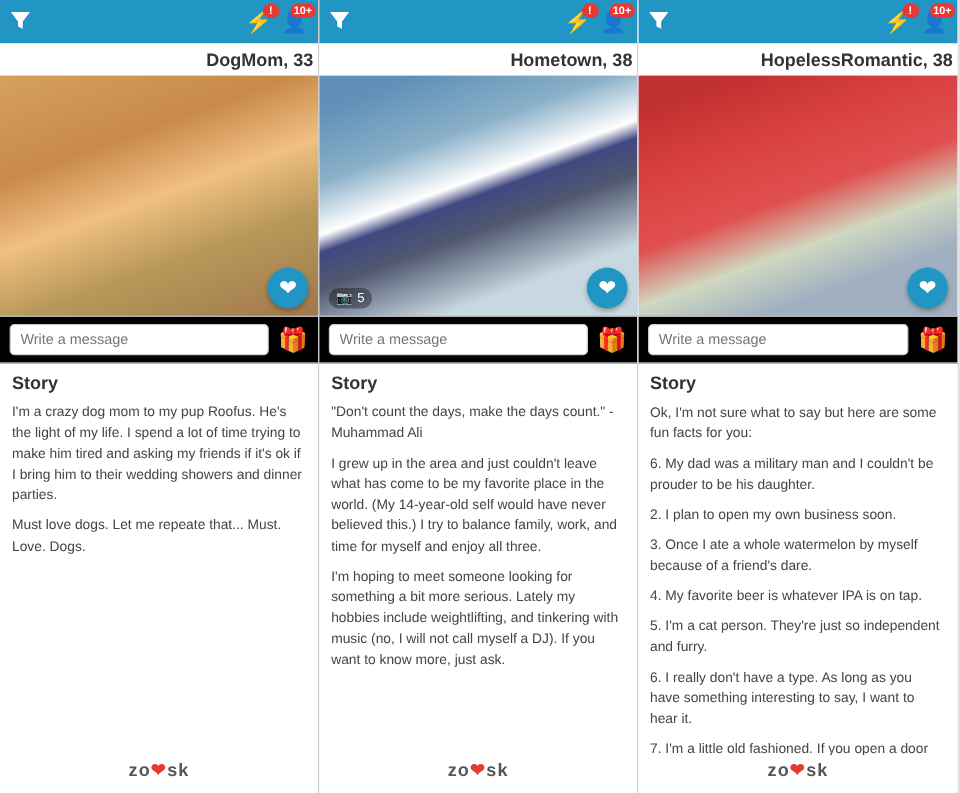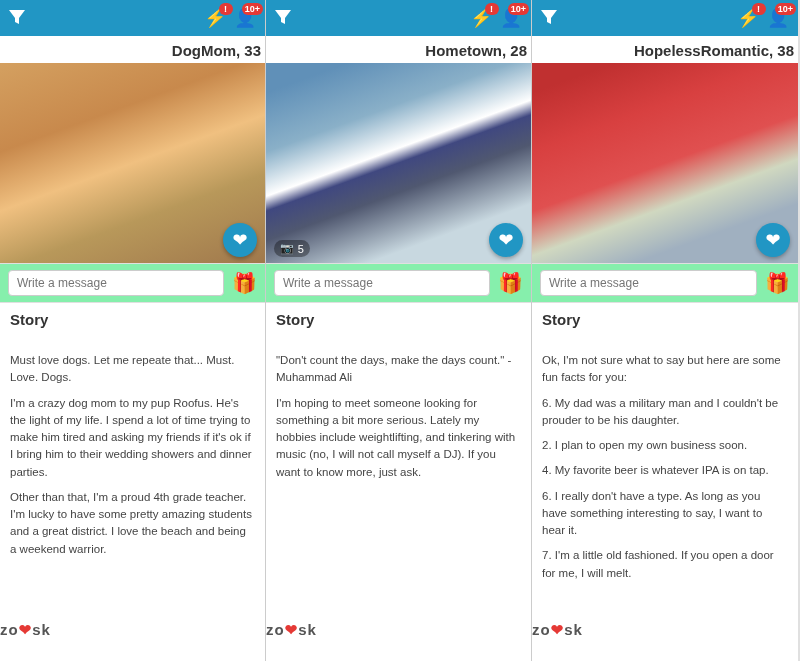--- a/index.html
+++ b/index.html
@@ -132,21 +132,21 @@
     }
 
     
     .message-area {
       display: flex;
       align-items: center;
       padding: 6px 8px;
       border-top: 1px solid #e0e0e0;
       border-bottom: 1px solid #e0e0e0;
       flex-shrink: 0;
-      background: #86efac;
+      background: #000000;
     }
     .message-input {
       flex: 1;
       border: 1px solid #ccc;
       border-radius: 4px;
       padding: 5px 8px;
       font-size: 12px;
       color: #999;
       outline: none;
     }
@@ -160,35 +160,35 @@
     
     .story-section {
       flex: 1;
       overflow-y: auto;
       padding: 8px 10px;
     }
     .story-title {
       font-size: 15px;
       font-weight: bold;
       color: #333;
-      margin-bottom: 24px;
+      margin-bottom: 8px;
     }
     .story-text {
       font-size: 11.5px;
       color: #444;
       line-height: 1.5;
     }
     .story-text p {
       margin-bottom: 8px;
     }
 
     
     .zoosk-logo {
-      text-align: left;
-      padding: 4px 0 22px 0;
+      text-align: center;
+      padding: 4px 0 10px 0;
       font-size: 15px;
       font-weight: bold;
       color: #555;
       flex-shrink: 0;
       letter-spacing: 1px;
     }
     .zoosk-heart {
       color: #e53935;
     }
   </style>
@@ -219,23 +219,22 @@
         <div class="heart-btn">❤</div>
       </div>
     </div>
     <div class="message-area">
       <input class="message-input" type="text" placeholder="Write a message" style="">
       <span class="gift-btn">🎁</span>
     </div>
     <div class="story-section">
       <div class="story-title">Story</div>
       <div class="story-text">
+        <p>I'm a crazy dog mom to my pup Roofus. He's the light of my life. I spend a lot of time trying to make him tired and asking my friends if it's ok if I bring him to their wedding showers and dinner parties.</p>
         <p>Must love dogs. Let me repeate that... Must. Love. Dogs.</p>
-        <p>I'm a crazy dog mom to my pup Roofus. He's the light of my life. I spend a lot of time trying to make him tired and asking my friends if it's ok if I bring him to their wedding showers and dinner parties.</p>
-        <p>Other than that, I'm a proud 4th grade teacher. I'm lucky to have some pretty amazing students and a great district. I love the beach and being a weekend warrior.</p>
       </div>
     </div>
     <div class="zoosk-logo">zo<span class="zoosk-heart">❤</span>sk</div>
   </div>
 <div class="card">
     <div class="top-bar">
       <div class="top-bar-left">
         <span class="filter-icon" style="font-size: 14px;"><svg width="18" height="18" viewBox="0 0 18 18">
             <polygon points="1,2 17,2 11,10 11,16 7,14 7,10" fill="white"></polygon>
           </svg></span>
@@ -244,38 +243,39 @@
         <div class="notif-group">
           <span class="notif-icon">⚡</span>
           <span class="badge">!</span>
         </div>
         <div class="notif-group">
           <span class="notif-icon">👤</span>
           <span class="badge">10+</span>
         </div>
       </div>
     </div>
-    <div class="profile-name">Hometown, 28</div>
+    <div class="profile-name">Hometown, 38</div>
     <div class="photo-area photo-hometown">
       <div class="photo-overlay-left">
         <span>📷</span> 
         <span>5</span>
       </div>
       <div class="photo-overlay">
         <div class="heart-btn">❤</div>
       </div>
     </div>
     <div class="message-area">
       <input class="message-input" type="text" placeholder="Write a message" style="">
       <span class="gift-btn">🎁</span>
     </div>
     <div class="story-section">
       <div class="story-title">Story</div>
       <div class="story-text">
         <p>"Don't count the days, make the days count." -Muhammad Ali</p>
+        <p>I grew up in the area and just couldn't leave what has come to be my favorite place in the world. (My 14-year-old self would have never believed this.) I try to balance family, work, and time for myself and enjoy all three.</p>
         <p>I'm hoping to meet someone looking for something a bit more serious. Lately my hobbies include weightlifting, and tinkering with music (no, I will not call myself a DJ). If you want to know more, just ask.</p>
       </div>
     </div>
     <div class="zoosk-logo">zo<span class="zoosk-heart">❤</span>sk</div>
   </div>
 <div class="card">
     <div class="top-bar">
       <div class="top-bar-left">
         <span class="filter-icon" style="font-size: 14px;"><svg width="18" height="18" viewBox="0 0 18 18">
             <polygon points="1,2 17,2 11,10 11,16 7,14 7,10" fill="white"></polygon>
@@ -301,19 +301,21 @@
     <div class="message-area">
       <input class="message-input" type="text" placeholder="Write a message" style="">
       <span class="gift-btn">🎁</span>
     </div>
     <div class="story-section">
       <div class="story-title">Story</div>
       <div class="story-text">
         <p>Ok, I'm not sure what to say but here are some fun facts for you:</p>
         <p>6. My dad was a military man and I couldn't be prouder to be his daughter.</p>
         <p>2. I plan to open my own business soon.</p>
+        <p>3. Once I ate a whole watermelon by myself because of a friend's dare.</p>
         <p>4. My favorite beer is whatever IPA is on tap.</p>
+        <p>5. I'm a cat person. They're just so independent and furry.</p>
         <p>6. I really don't have a type. As long as you have something interesting to say, I want to hear it.</p>
         <p>7. I'm a little old fashioned. If you open a door for me, I will melt.</p>
       </div>
     </div>
     <div class="zoosk-logo">zo<span class="zoosk-heart">❤</span>sk</div>
   </div>
 
 </body></html>

